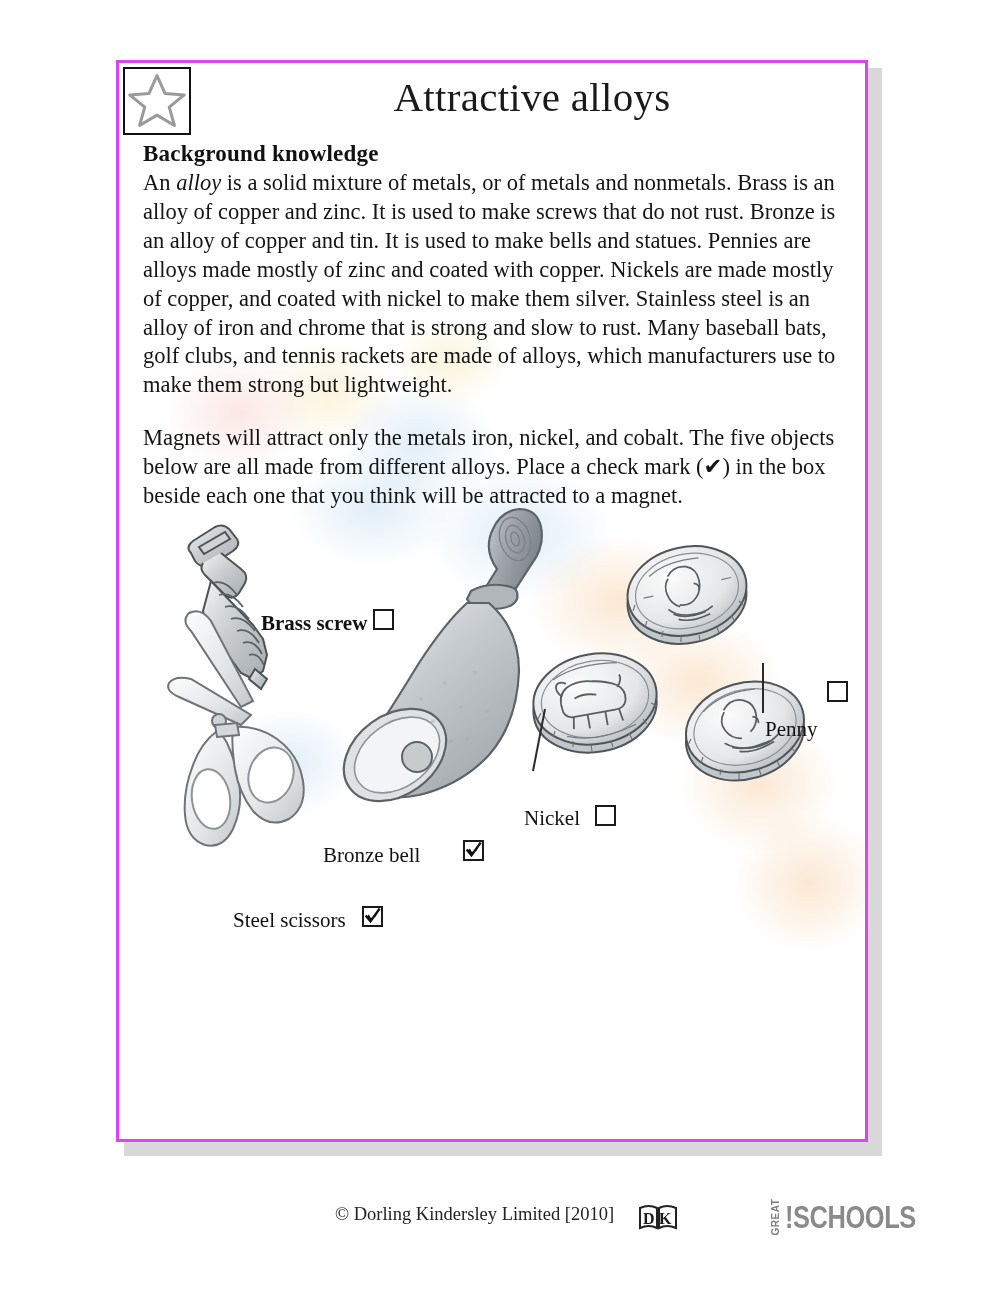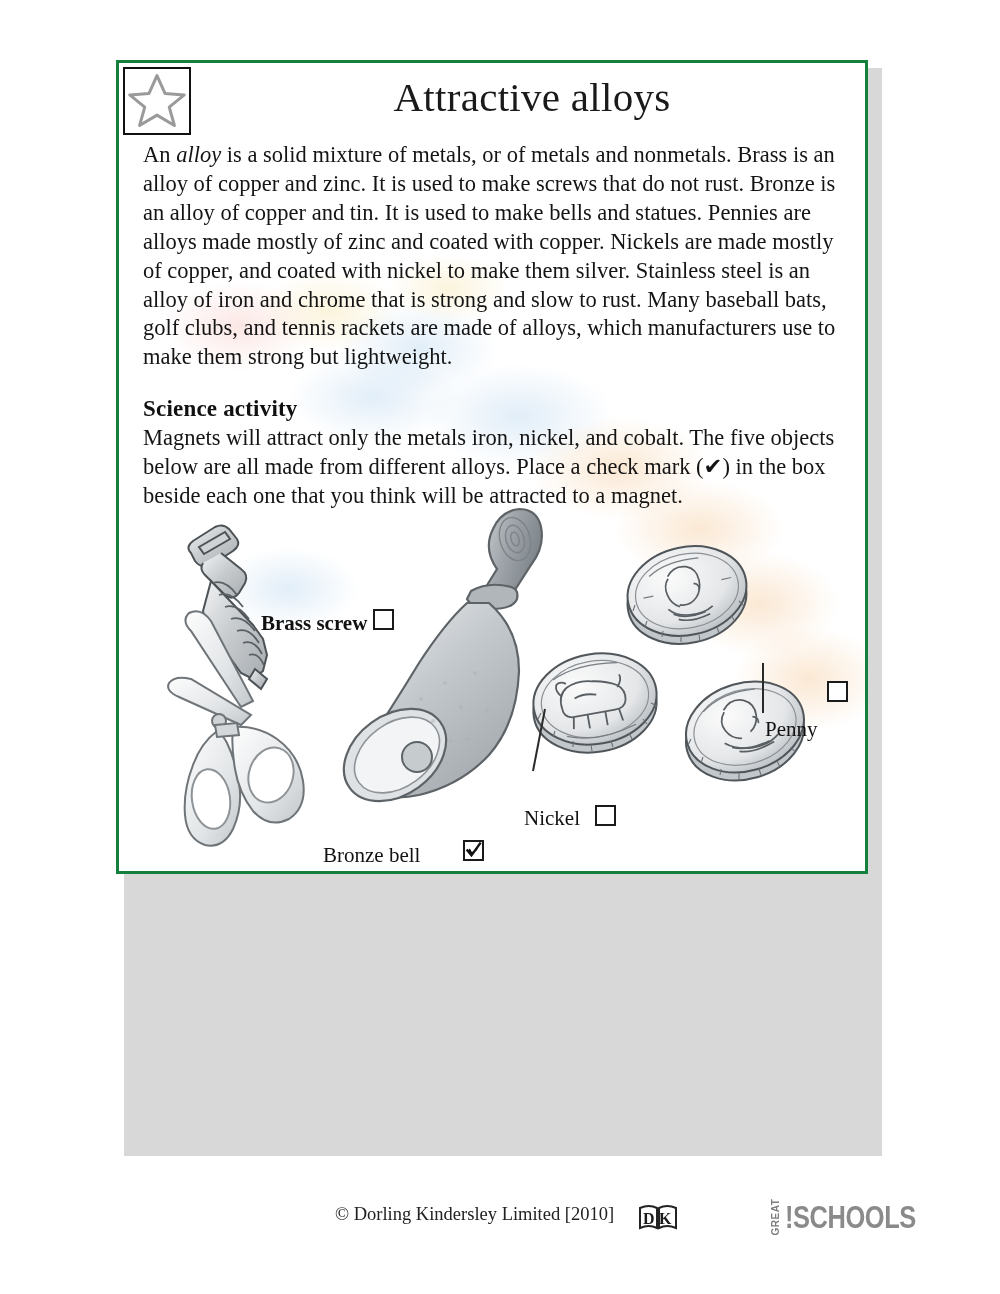--- a/index.html
+++ b/index.html
@@ -23,23 +23,23 @@
     width: 758px;
     height: 1088px;
     background: #d8d8d8;
     z-index: 1;
   }
   #sheet {
     position: absolute;
     left: 116px;
     top: 60px;
     width: 752px;
-    height: 814px;
+    height: 1082px;
     background: #ffffff;
-    border: 3px solid #15803d;
+    border: 3px solid #d946ef;
     box-sizing: border-box;
     z-index: 2;
     overflow: hidden;
   }
 
   
   #watermark {
     position: absolute;
     left: 0;
     top: 0;
@@ -226,25 +226,25 @@
 
   <div id="star-box">
     <svg viewBox="0 0 68 68" width="100%" height="100%">
       <polygon points="34,7 42.5,26 63,27.5 47,40.5 52.5,60 34,49 15.5,60 21,40.5 5,27.5 25.5,26" fill="#ffffff" stroke="#9a9a9a" stroke-width="3.2" stroke-linejoin="round"></polygon>
     </svg>
   </div>
 
   <div id="page-title">Attractive alloys</div>
 
   <div class="content">
+    <h2 class="section">Background knowledge</h2>
     <p class="para"><span>An </span><em>alloy</em><span> is a solid mixture of metals, or of metals and nonmetals. Brass is an alloy of copper and zinc. It is used to make screws that do not rust. Bronze is an alloy of copper and tin. It is used to make bells and statues. Pennies are alloys made mostly of zinc and coated with copper. Nickels are made mostly of copper, and coated with nickel to make them silver. Stainless steel is an alloy of iron and chrome that is strong and slow to rust. Many baseball bats, golf clubs, and tennis rackets are made of alloys, which manufacturers use to make them strong but lightweight.</span></p>
 
     <div class="spacer"></div>
 
-    <h2 class="section">Science activity</h2>
     <p class="para">Magnets will attract only the metals iron, nickel, and cobalt. The five objects below are all made from different alloys. Place a check mark (✔) in the box beside each one that you think will be attracted to a magnet.</p>
   </div>
 
   <div id="illustration">
 
     <svg width="706" height="360" viewBox="0 0 706 360">
       <defs>
         <linearGradient id="metal" x1="0" y1="0" x2="1" y2="1">
           <stop offset="0%" stop-color="#f2f3f4"></stop>
           <stop offset="45%" stop-color="#c9cdd0"></stop>

